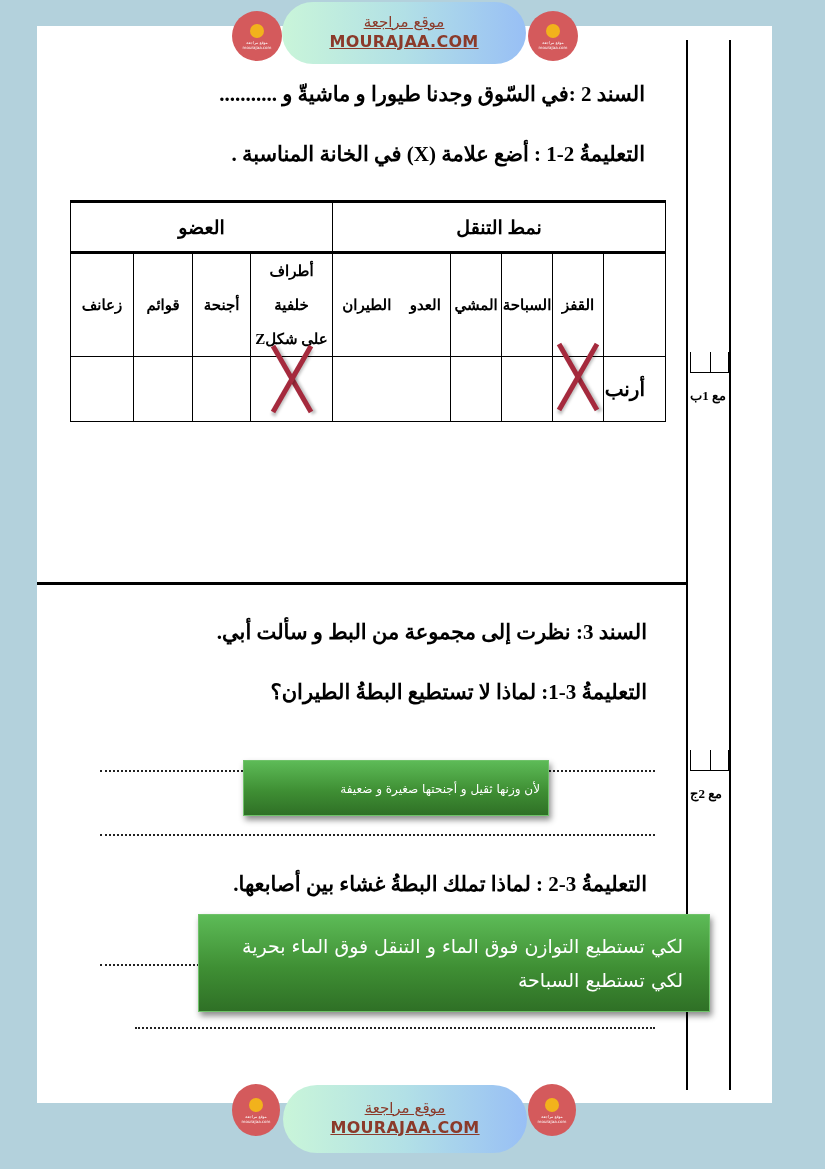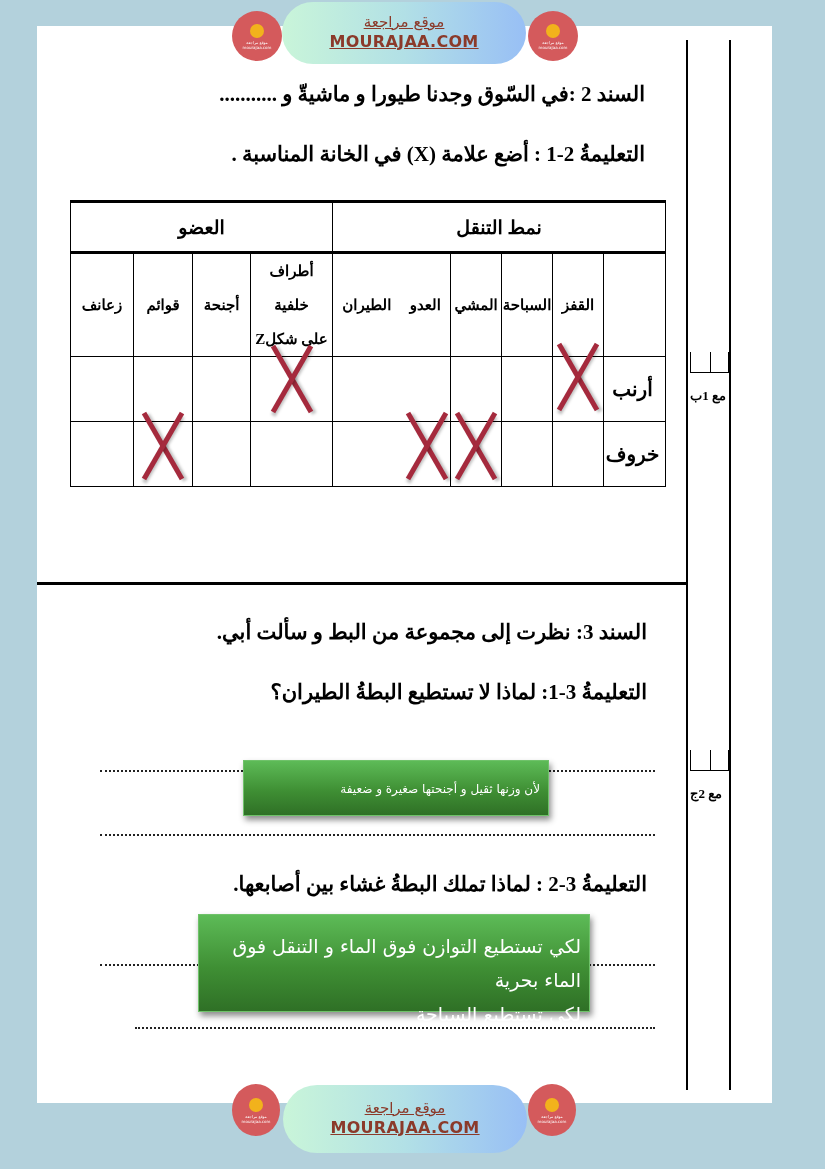--- a/index.html
+++ b/index.html
@@ -58,21 +58,21 @@
   }
   table.grid td {
     border: 1.5px solid #000; padding: 0; text-align: center; vertical-align: middle;
     font-family: "Liberation Serif", serif; font-weight: bold; font-size: 15px;
     position: relative;
   }
   table.grid tr.h1 td { height: 48px; font-size: 19px; border-top-width: 3px; border-bottom-width: 3px; }
   table.grid tr.h2 td { height: 96px; }
   table.grid tr.r td { height: 64px; }
   table.grid tr.last td { border-bottom-width: 3px; }
-  table.grid td.rowlabel { font-size: 20px; text-align: center; padding-right: 4px; margin-left: 48px; }
+  table.grid td.rowlabel { font-size: 20px; text-align: right; padding-right: 20px; margin-left: 48px; }
   .mark {
     position: absolute; left: 50%; top: 50%; width: 44px; height: 70px;
     transform: translate(-50%, -50%);
     pointer-events: none;
   }
   .mark::before, .mark::after {
     content: ""; position: absolute; left: 50%; top: 50%; width: 5px; height: 76px;
     background: #a52a3d; box-shadow: 2px 3px 3px rgba(0,0,0,0.25);
   }
   .mark::before { transform: translate(-50%, -50%) rotate(-30deg); }
@@ -167,37 +167,20 @@
     <td></td>
     <td></td>
     <td>
           <span class="mark" style="top:22px;"></span>
         </td>
     <td></td>
     <td></td>
     <td></td>
   </tr>
 
-  <tr class="r">
-    <td class="rowlabel">خروف</td>
-    <td></td>
-    <td></td>
-    <td>
-          <span class="mark" style="top:24px;"></span>
-        </td>
-    <td>
-          <span class="mark" style="top:24px; left:80%;"></span>
-        </td>
-    <td></td>
-    <td></td>
-    <td>
-          <span class="mark" style="top:24px;"></span>
-        </td>
-    <td></td>
-  </tr>
 
 </tbody>
   </table>
 
 <div class="scorebox" style="left:690px; top:352px; width:37px;">
   <div class="mid"></div>
 </div>
 <div class="score" style="left:690px; top:388px;">مع 1ب</div>
 
 <div class="hline" style="left:37px; top:582px; width:650px;"></div>
@@ -212,21 +195,21 @@
 <div class="dots" style="left:100px; top:834px; width:555px;"></div>
 
 <div class="scorebox" style="left:690px; top:750px; width:37px;">
   <div class="mid"></div>
 </div>
 <div class="score" style="left:690px; top:786px;">مع 2ج</div>
 
 <div class="t t1" style="right:178px; top:872px;">التعليمةُ 3-2 : لماذا تملك البطةُ غشاء بين أصابعها.</div>
 
 <div class="dots" style="left:100px; top:964px; width:555px;"></div>
-<div class="answer" style="left:198px; top:914px; width:392px; height:98px; padding:14px 8px 0 0; box-sizing:border-box; line-height:34px;">
+<div class="answer" style="left:198px; top:914px; width:512px; height:98px; padding:14px 26px 0 0; box-sizing:border-box; line-height:34px;">
   <div>لكي تستطيع التوازن فوق الماء و التنقل فوق الماء بحرية</div>
   <div>لكي تستطيع  السباحة</div>
 </div>
 <div class="dots" style="left:135px; top:1027px; width:520px;"></div>
 
 <div class="badge" style="left:232px; top:1084px; height:52px; width:48px;">
   <div class="book"></div>
   <div class="tiny">موقع مراجعة mourajaa.com</div>
 </div>
 <div class="banner" style="left:283px; top:1085px; height:68px; border-radius:34px;">

